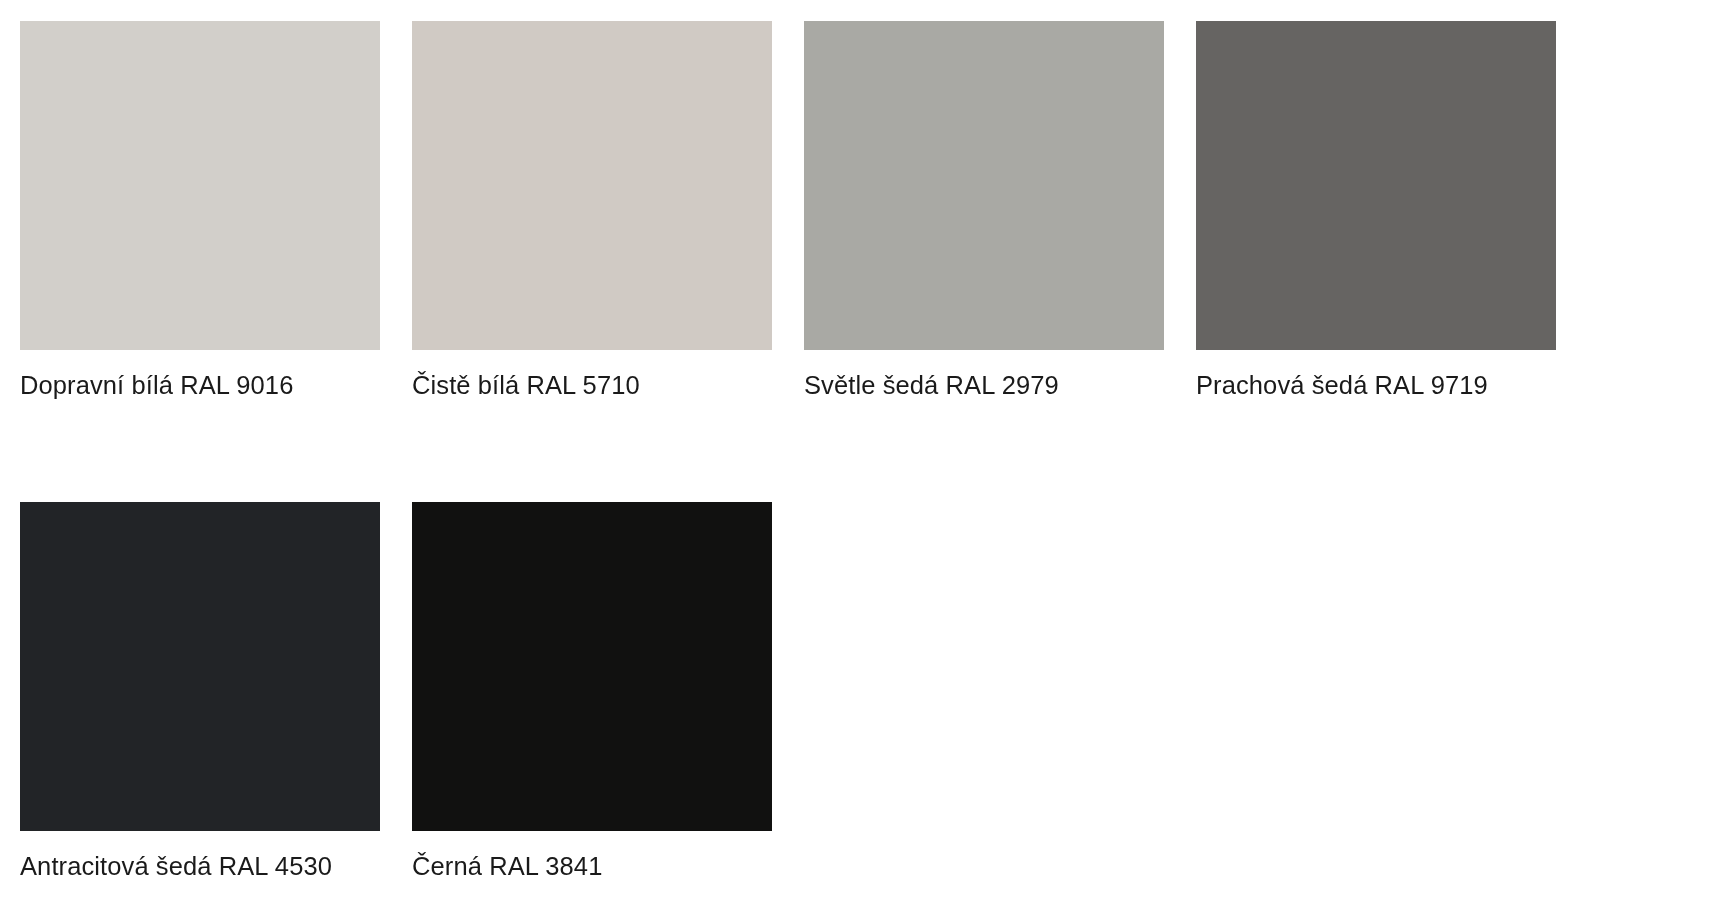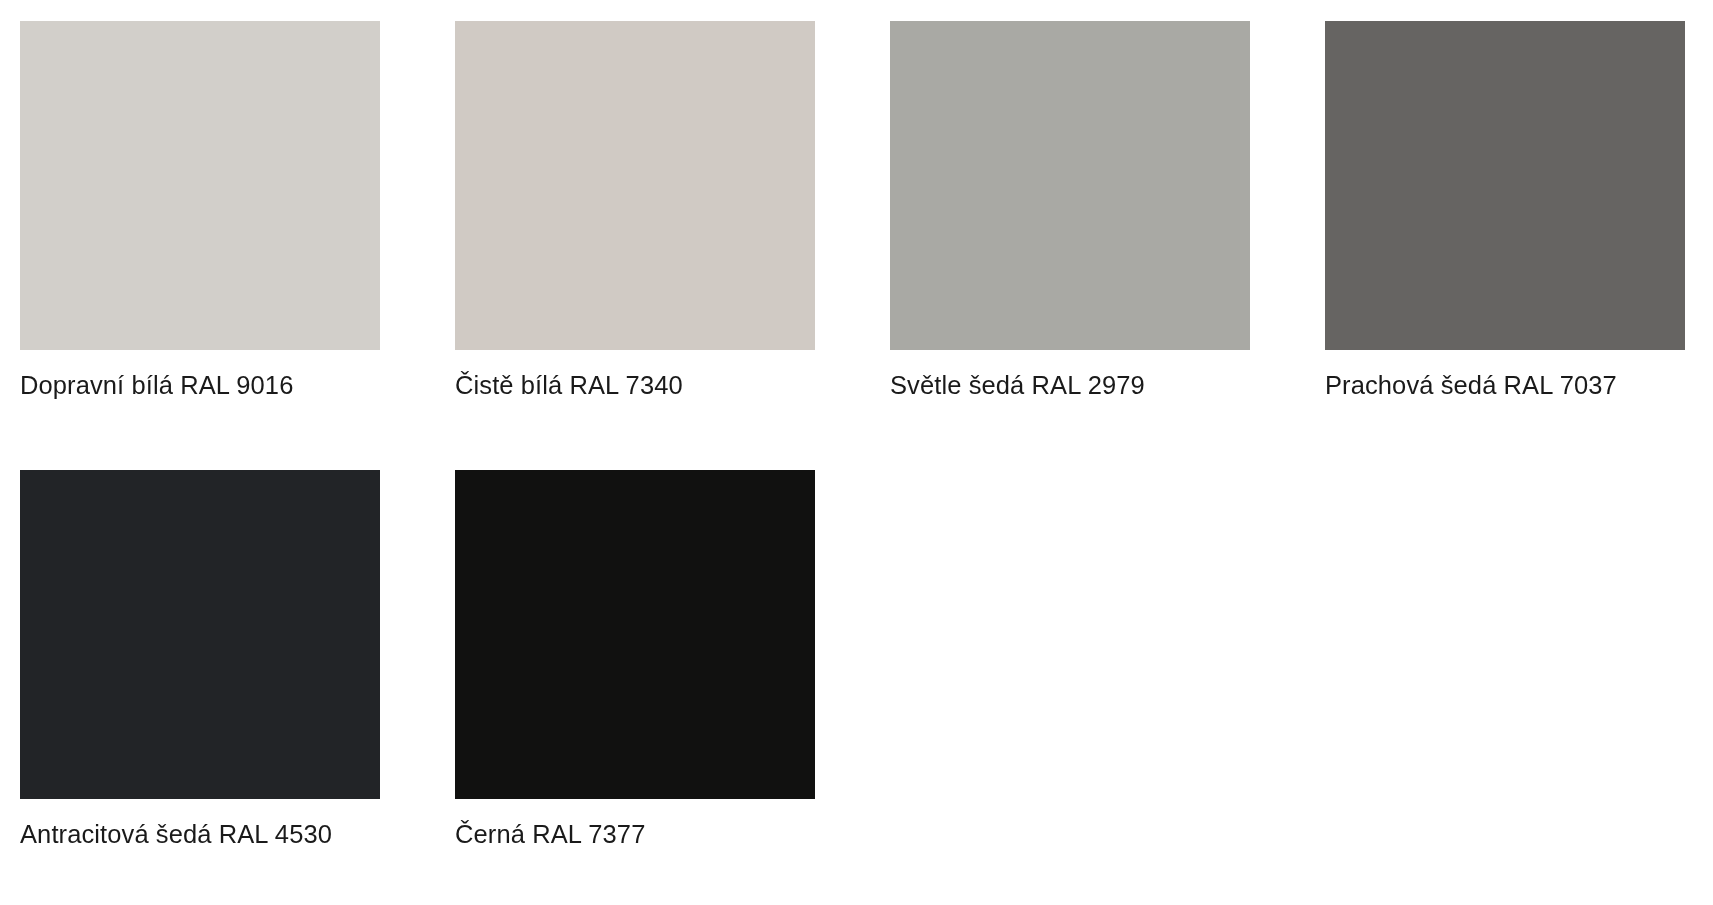--- a/index.html
+++ b/index.html
@@ -17,20 +17,21 @@
     overflow: hidden;
   }
 
   .palette-grid {
     padding: 21px 20px 0 20px;
     display: grid;
     grid-template-columns: repeat(4, 360px);
     column-gap: 75px;
     row-gap: 0px;
     align-content: start;
+    gap: 32px;
   }
 
   .swatch-card {
     width: 360px;
     display: flex;
     flex-direction: column;
   }
 
   
   .row-1 .swatch-chip { height: 329px; }
@@ -58,37 +59,37 @@
 
 <main class="palette-grid">
 
   <div class="swatch-card row-1">
     <div class="swatch-chip" style="background-color: rgb(210, 207, 202);"></div>
     <div class="swatch-label">Dopravní bílá RAL 9016</div>
   </div>
 
   <div class="swatch-card row-1">
     <div class="swatch-chip" style="background-color: rgb(208, 202, 196);"></div>
-    <div class="swatch-label">Čistě bílá RAL 7340</div>
+    <div class="swatch-label">Čistě bílá RAL 5710</div>
   </div>
 
   <div class="swatch-card row-1">
     <div class="swatch-chip" style="background-color: rgb(169, 169, 164);"></div>
     <div class="swatch-label">Světle šedá RAL 2979</div>
   </div>
 
 
   <div class="swatch-card row-2">
     <div class="swatch-chip" style="background-color: rgb(102, 100, 98);"></div>
-    <div class="swatch-label">Prachová šedá RAL 7037</div>
+    <div class="swatch-label">Prachová šedá RAL 9719</div>
   </div>
 
   <div class="swatch-card row-2">
     <div class="swatch-chip" style="background-color: rgb(34, 36, 39);"></div>
     <div class="swatch-label">Antracitová šedá RAL 4530</div>
   </div>
 
   <div class="swatch-card row-2">
     <div class="swatch-chip" style="background-color: rgb(17, 17, 16);"></div>
-    <div class="swatch-label">Černá RAL 7377</div>
+    <div class="swatch-label">Černá RAL 3841</div>
   </div>
 
 </main>
 
 </body></html>

